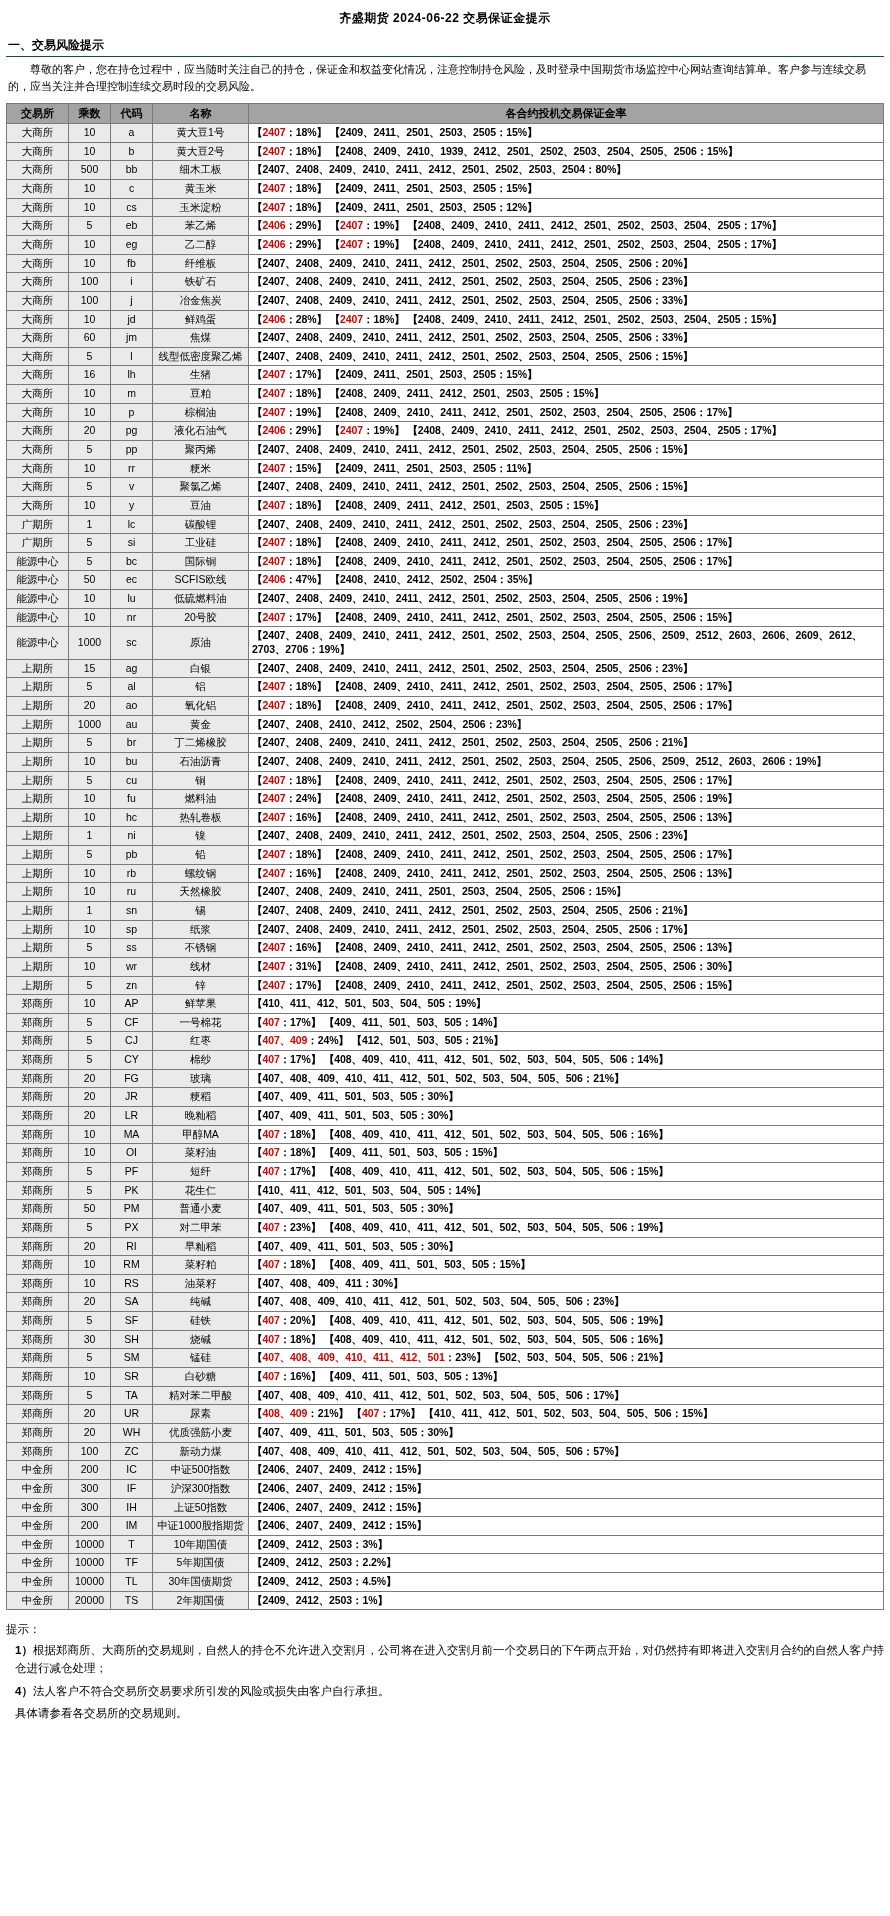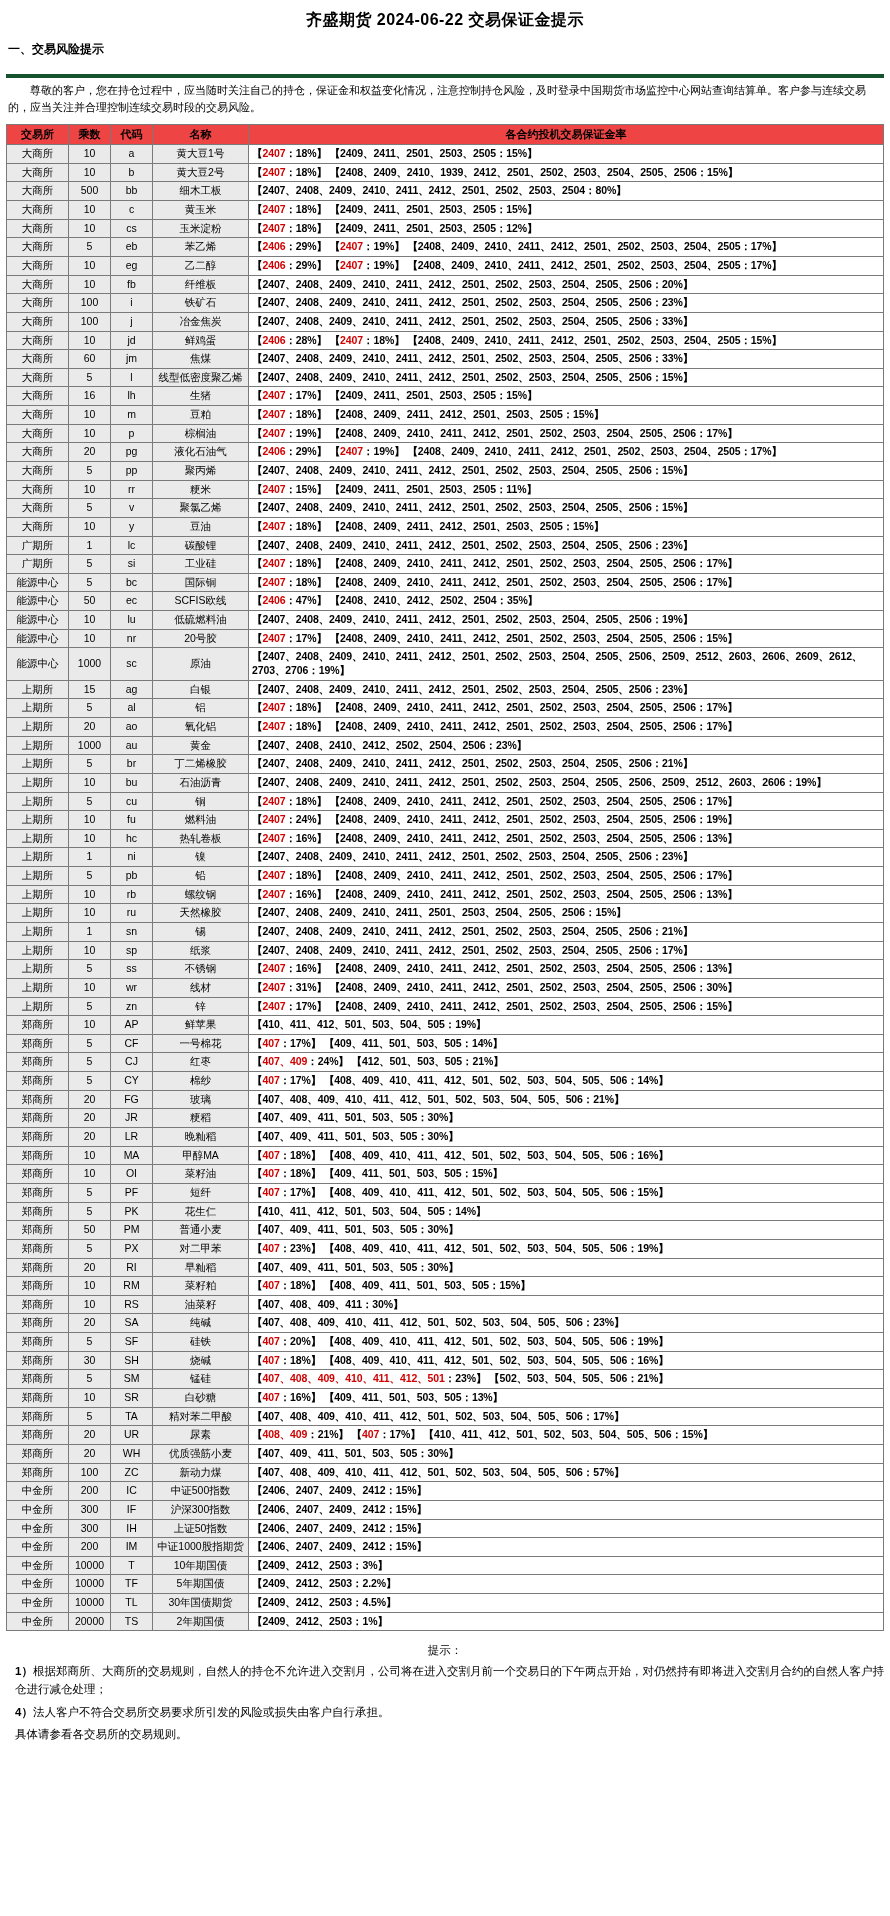--- a/index.html
+++ b/index.html
@@ -11,30 +11,30 @@
     font-size: 11px;
     color: #000;
   }
   .page {
     width: 890px;
     margin: 0 auto;
     padding: 4px 6px 6px 6px;
   }
   .title {
     text-align: center;
-    font-size: 16px;
+    font-size: 12px;
     font-weight: bold;
     padding: 6px 0 8px 0;
     letter-spacing: 0.5px;
   }
   .section-head {
     font-size: 12px;
     font-weight: bold;
-    padding: 2px 0 16px 2px;
-    border-bottom: 4px solid #14532d;
+    padding: 2px 0 2px 2px;
+    border-bottom: 1px solid #14532d;
     margin-bottom: 3px;
   }
   .para {
     font-size: 11px;
     line-height: 1.55;
     text-indent: 2em;
     padding: 1px 2px;
   }
   .red { color: #d00000; }
   .bold { font-weight: bold; }
@@ -46,38 +46,38 @@
     table-layout: fixed;
   }
   table.main th, table.main td {
     border: 1px solid #7a7a7a;
     padding: 2px 3px;
     font-size: 10.5px;
     line-height: 1.3;
     vertical-align: middle;
   }
   table.main th {
-    background: #ef4444;
+    background: #a3a3a3;
     font-weight: bold;
     text-align: center;
     font-size: 11px;
     height: 20px;
   }
   td.c-exch { width: 62px; text-align: center; background: #eaeaea; }
   td.c-mult { width: 42px; text-align: center; background: #eaeaea; }
   td.c-code { width: 42px; text-align: center; background: #eaeaea; }
   td.c-name { width: 96px; text-align: center; background: #eaeaea; }
   td.c-rate { text-align: left; background: #ffffff; font-weight: bold; letter-spacing: -0.1px; }
 
   .notes {
     margin-top: 10px;
     font-size: 11.5px;
     line-height: 1.6;
   }
-  .notes .nh { font-weight: normal; padding-bottom: 2px; text-align: center; }
+  .notes .nh { font-weight: normal; padding-bottom: 2px; }
   .notes p { margin: 0 0 4px 9px; }
   .notes .idx { font-weight: bold; }
 </style>
 </head>
 <body>
 
 <div class="page">
 
   <div class="title">齐盛期货 2024-06-22 交易保证金提示</div>
 

